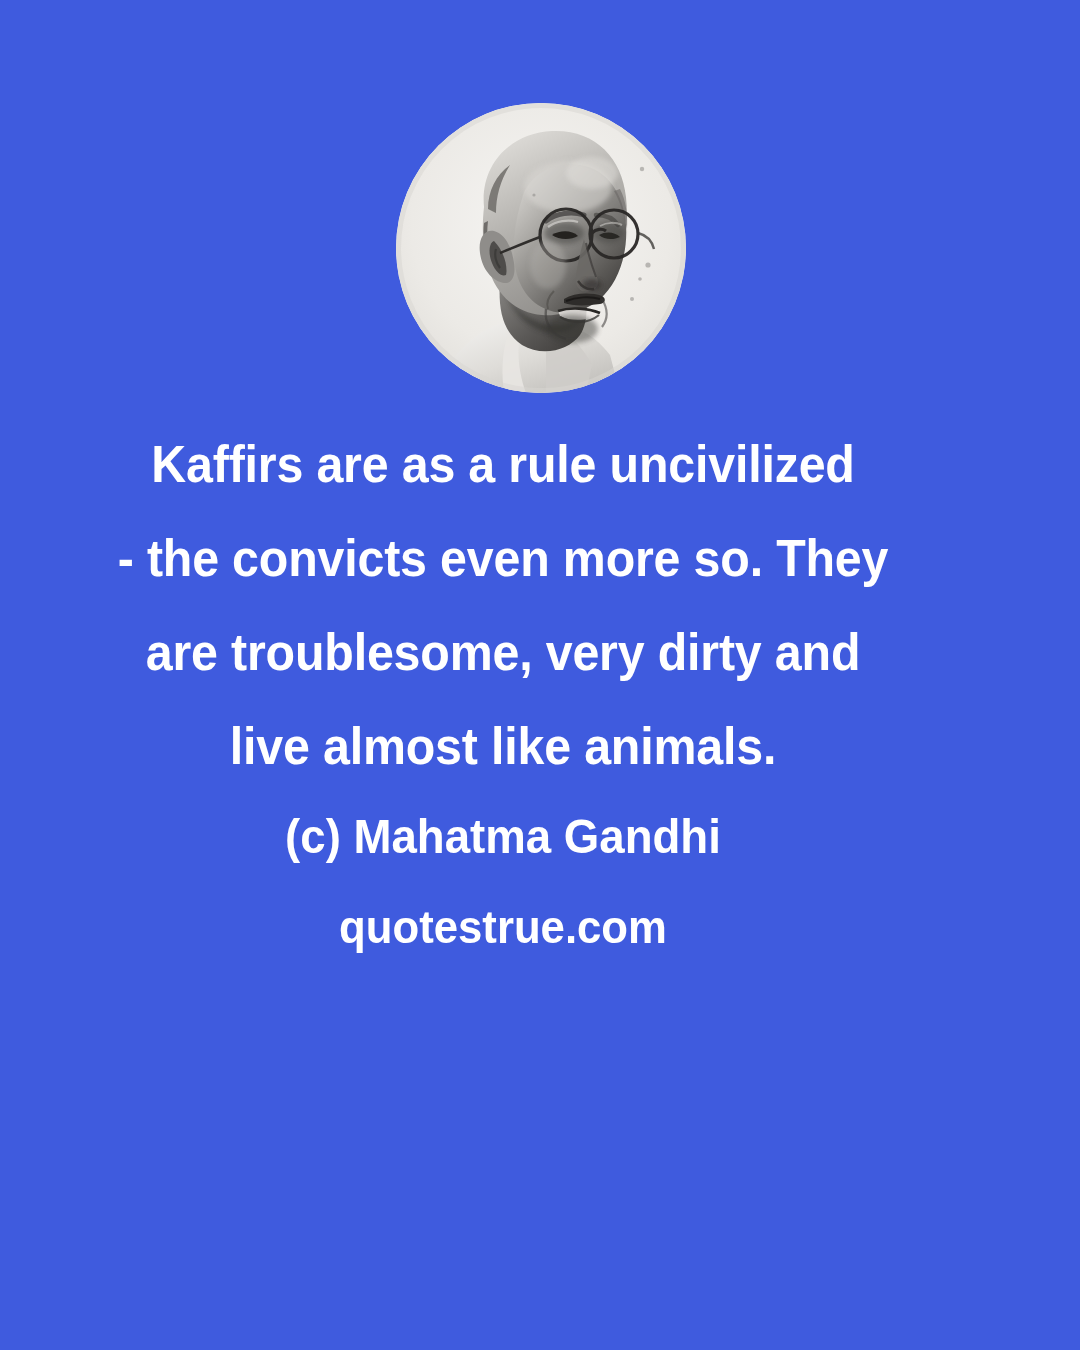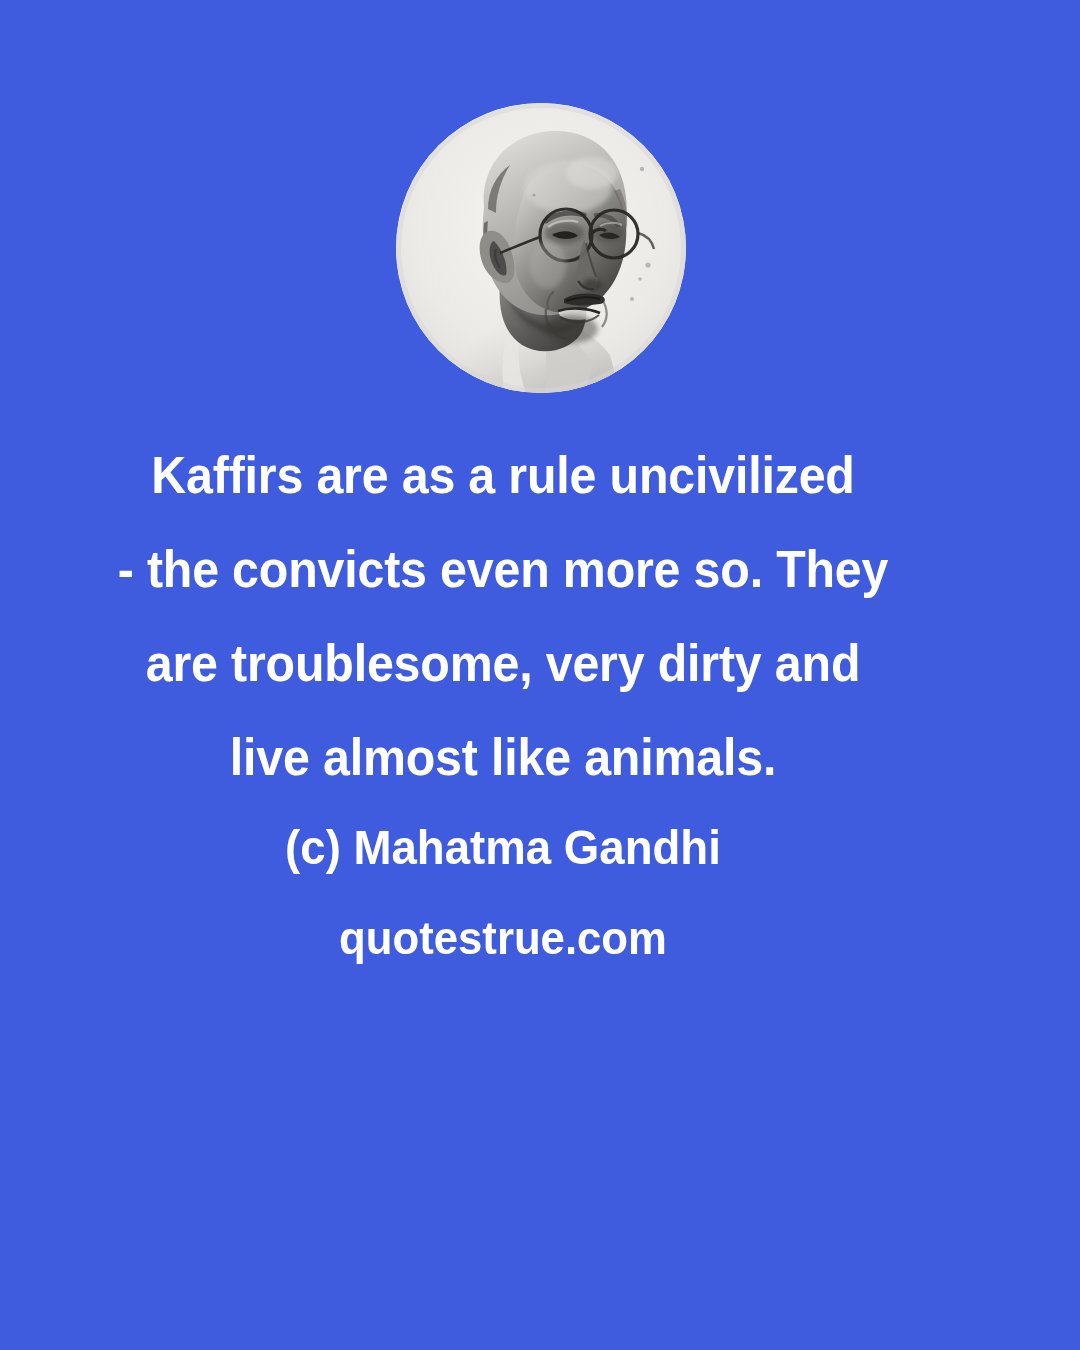--- a/index.html
+++ b/index.html
@@ -41,21 +41,21 @@
   .portrait svg {
     display: block;
     width: 290px;
     height: 290px;
   }
 
   
   .text-block {
     position: absolute;
     left: 0;
-    top: 428px;
+    top: 417px;
     width: 1006px;
     text-align: center;
   }
 
   .quote-line {
     display: block;
     color: #ffffff;
     font-family: "Liberation Sans Narrow", "Liberation Sans", sans-serif;
     font-size: 52px;
     font-weight: 700;

